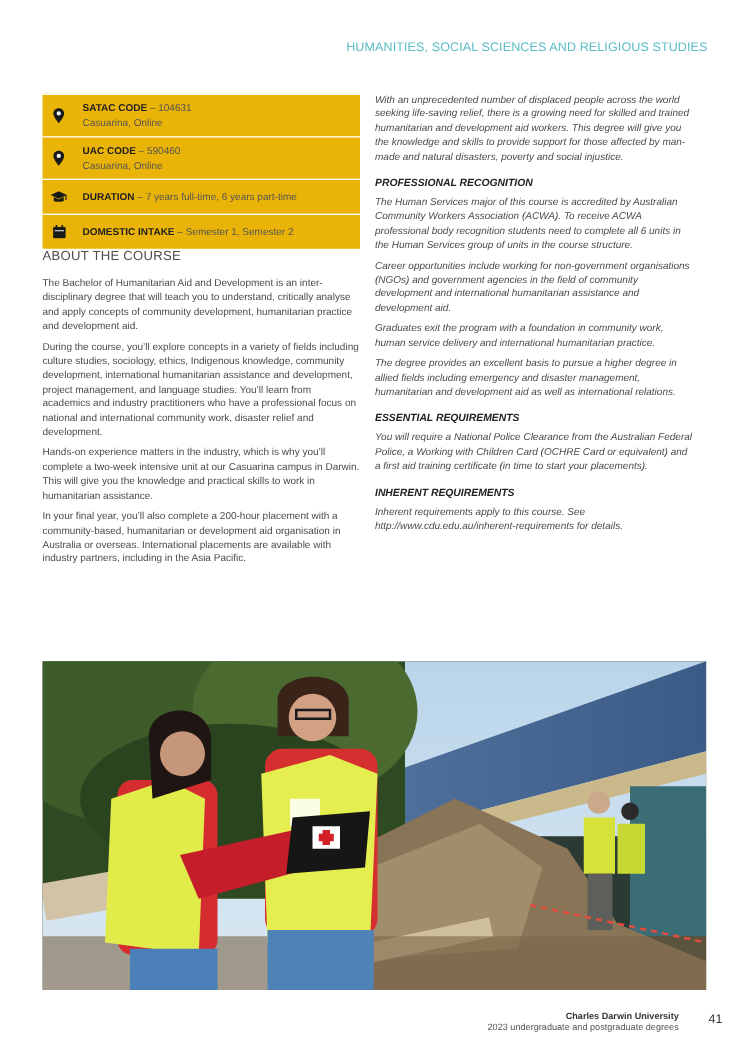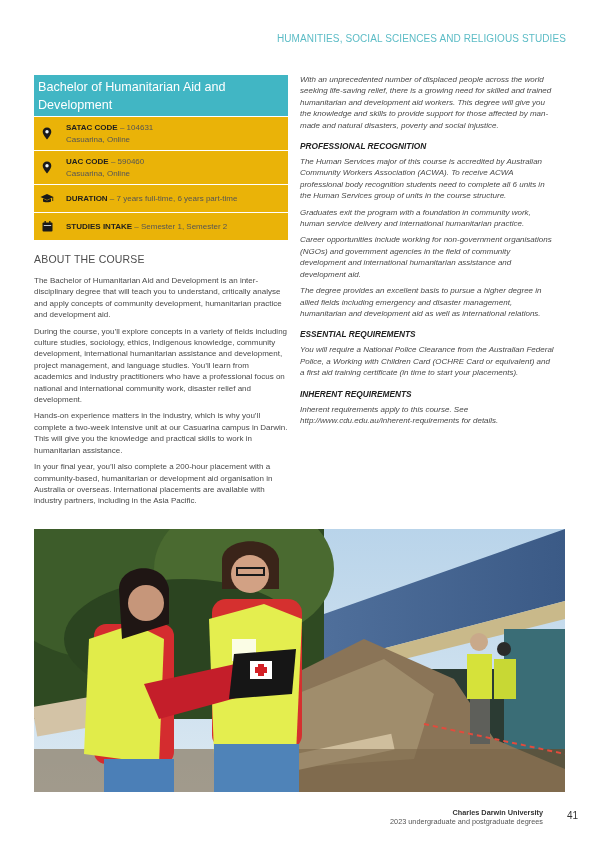--- a/index.html
+++ b/index.html
@@ -21,41 +21,40 @@
   .info-row {
     background: #eab308; border-top: 1.5px solid #ffffff;
     display: flex; align-items: center; padding: 0 0 0 6px; box-sizing: border-box;
   }
   .info-row.two-line { height: 34px; }
   .info-row.one-line { height: 28px; }
   .info-icon { width: 14px; height: 14px; margin-right: 12px; flex: 0 0 14px; display: flex; align-items: center; justify-content: center; }
   .info-text { font-size: 8px; line-height: 11.5px; color: #555; }
   .info-text .label { font-weight: bold; color: #1e1e1e; }
 
-  .about-heading { font-size: 10.5px; color: #4d4d4d; margin-top: 13px; letter-spacing: 0.2px; }
+  .about-heading { font-size: 10.5px; color: #4d4d4d; letter-spacing: 0.2px; }
   p.body { font-size: 8px; line-height: 11.4px; margin: 0; color: #4a4a4a; }
   .left-col p.body { margin-top: 8px; }
   .right-col p.body + p.body { margin-top: 5px; }
   .sub-heading { font-size: 8.3px; font-weight: bold; color: #222; margin: 10px 0 5px 0; }
 
   .photo {
     position: absolute; left: 34px; top: 529px; width: 531px; height: 263px; overflow: hidden;
     background: #6d6a58;
   }
   .footer { position: absolute; top: 808px; right: 57px; text-align: right; font-size: 7.3px; line-height: 9px; color: #555; }
   .footer .uni { font-weight: bold; color: #333; }
   .page-num { position: absolute; top: 810px; right: 22px; font-size: 10px; color: #333; }
 </style>
 </head>
 <body>
 
 <div class="section-header">HUMANITIES, SOCIAL SCIENCES AND RELIGIOUS STUDIES</div>
 
 <div class="left-col">
-  <div class="title-box">Bachelor of Humanitarian Aid and Development</div>
 
   <div class="info-row two-line">
     <span class="info-icon">
       <svg width="10" height="13" viewBox="0 0 10 13">
           <path d="M5 0.5C2.5 0.5 0.7 2.4 0.7 4.7 0.7 7.6 5 12.5 5 12.5S9.3 7.6 9.3 4.7C9.3 2.4 7.5 0.5 5 0.5Z" fill="#1a1a1a"></path>
           <circle cx="5" cy="4.7" r="1.7" fill="#eef6f8"></circle>
         </svg>
     </span>
     <div class="info-text">
       <span class="label">SATAC CODE</span><span> – 104631</span><br>
@@ -92,39 +91,39 @@
   <div class="info-row one-line">
     <span class="info-icon">
       <svg width="11" height="11" viewBox="0 0 11 11">
           <rect x="0.5" y="1.5" width="10" height="9" rx="1" fill="#1a1a1a"></rect>
           <rect x="2.5" y="0" width="1.3" height="2.6" fill="#1a1a1a"></rect>
           <rect x="7.2" y="0" width="1.3" height="2.6" fill="#1a1a1a"></rect>
           <rect x="1.8" y="4.2" width="7.4" height="0.8" fill="#eef6f8"></rect>
         </svg>
     </span>
     <div class="info-text">
-      <span class="label">STUDIES INTAKE</span><span> – Semester 1, Semester 2</span>
+      <span class="label">DOMESTIC INTAKE</span><span> – Semester 1, Semester 2</span>
     </div>
   </div>
 
   <div class="about-heading">ABOUT THE COURSE</div>
   <p class="body" style="margin-top:10px;">The Bachelor of Humanitarian Aid and Development is an inter-disciplinary degree that will teach you to understand, critically analyse and apply concepts of community development, humanitarian practice and development aid.</p>
   <p class="body" style="margin-top:5px;">During the course, you’ll explore concepts in a variety of fields including culture studies, sociology, ethics, Indigenous knowledge, community development, international humanitarian assistance and development, project management, and language studies. You’ll learn from academics and industry practitioners who have a professional focus on national and international community work, disaster relief and development.</p>
   <p class="body" style="margin-top:5px;">Hands-on experience matters in the industry, which is why you’ll complete a two-week intensive unit at our Casuarina campus in Darwin. This will give you the knowledge and practical skills to work in humanitarian assistance.</p>
   <p class="body" style="margin-top:5px;">In your final year, you’ll also complete a 200-hour placement with a community-based, humanitarian or development aid organisation in Australia or overseas. International placements are available with industry partners, including in the Asia Pacific.</p>
 </div>
 
 <div class="right-col">
   <p class="body">With an unprecedented number of displaced people across the world seeking life-saving relief, there is a growing need for skilled and trained humanitarian and development aid workers. This degree will give you the knowledge and skills to provide support for those affected by man-made and natural disasters, poverty and social injustice.</p>
 
   <div class="sub-heading">PROFESSIONAL RECOGNITION</div>
   <p class="body">The Human Services major of this course is accredited by Australian Community Workers Association (ACWA). To receive ACWA professional body recognition students need to complete all 6 units in the Human Services group of units in the course structure.</p>
 
+  <p class="body">Career opportunities include working for non-government organisations (NGOs) and government agencies in the field of community development and international humanitarian assistance and development aid.</p>
   <p class="body">Graduates exit the program with a foundation in community work, human service delivery and international humanitarian practice.</p>
-  <p class="body">Career opportunities include working for non-government organisations (NGOs) and government agencies in the field of community development and international humanitarian assistance and development aid.</p>
   <p class="body">The degree provides an excellent basis to pursue a higher degree in allied fields including emergency and disaster management, humanitarian and development aid as well as international relations.</p>
 
   <div class="sub-heading">ESSENTIAL REQUIREMENTS</div>
   <p class="body">You will require a National Police Clearance from the Australian Federal Police, a Working with Children Card (OCHRE Card or equivalent) and a first aid training certificate (in time to start your placements).</p>
 
   <div class="sub-heading">INHERENT REQUIREMENTS</div>
   <p class="body">Inherent requirements apply to this course. See http://www.cdu.edu.au/inherent-requirements for details.</p>
 </div>
 
 <div class="photo">

